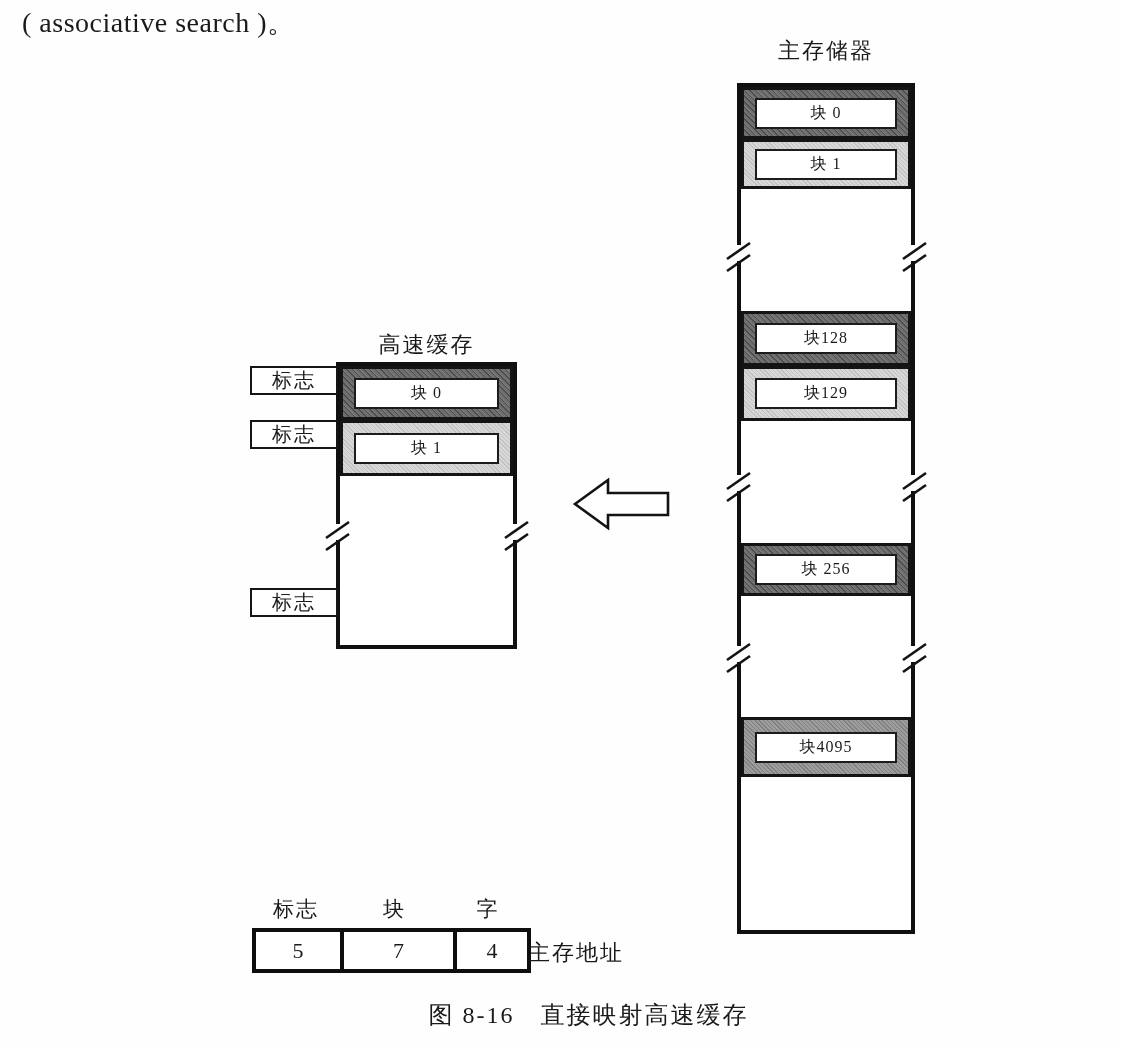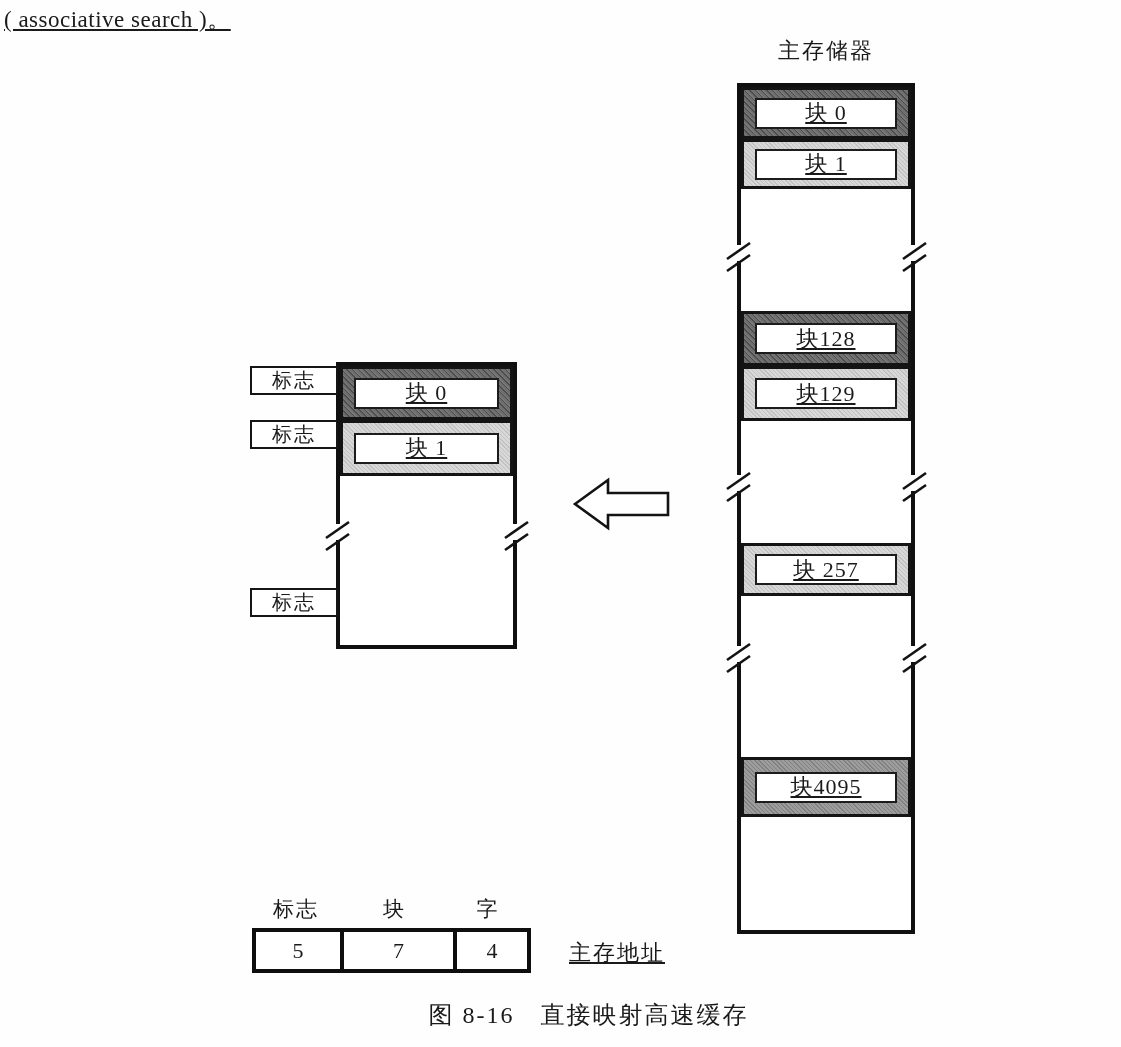--- a/index.html
+++ b/index.html
@@ -3,43 +3,43 @@
 <meta charset="utf-8">
 <style>
   * { margin:0; padding:0; box-sizing:border-box; }
   html,body { background:#ffffff; }
   #page {
     position:relative; width:1121px; height:1047px; background:#fefefe;
     font-family:"Liberation Serif","DejaVu Serif",serif; color:#1a1a1a;
     overflow:hidden;
   }
   .abs { position:absolute; }
-  .toptext { left:4px; top:4px; font-size:23px; letter-spacing:0.5px;text-decoration:underline; }
+  .toptext { left:22px; top:4px; font-size:28px; letter-spacing:0.5px; }
   .coltitle { font-size:22px; text-align:center; letter-spacing:2px; }
 
   .stack {
     border:4px solid #101010; background:#ffffff;
     display:flex; flex-direction:column;
   }
   .mrow { position:relative; width:100%; }
   .block {
     border:3px solid #141414;
     display:flex; align-items:center; justify-content:center;
   }
   .fill-dark   { background-color:var(--block_dark,#6e6e6e);
     background-image:repeating-linear-gradient(45deg, rgba(0,0,0,0.30) 0 1px, rgba(255,255,255,0.08) 1px 2px, transparent 2px 4px); }
   .fill-light  { background-color:var(--block_light,#d8d8d8);
     background-image:repeating-linear-gradient(45deg, rgba(0,0,0,0.10) 0 1px, transparent 1px 3px); }
   .fill-medium { background-color:var(--block_medium,#9d9d9d);
-    background-image:repeating-linear-gradient(45deg, rgba(0,0,0,0.18) 0 1px, transparent 1px 3px);margin-top:40px; }
+    background-image:repeating-linear-gradient(45deg, rgba(0,0,0,0.18) 0 1px, transparent 1px 3px); }
   .inner {
     background:#ffffff; border:2px solid #1c1c1c;
     width:calc(100% - 22px); height:31px;
     display:flex; align-items:center; justify-content:center;
-    font-size:22px; letter-spacing:1px; white-space:pre;text-decoration:underline;
+    font-size:16px; letter-spacing:1px; white-space:pre;
   }
   .gap { background:#ffffff; }
   .brk { position:absolute; width:32px; height:40px; }
   .brk.left  { left:-19px; }
   .brk.right { right:-19px; }
 
   .tagbox {
     position:absolute; width:88px; height:29px;
     border:2px solid #151515; background:#ffffff;
     display:flex; align-items:center; justify-content:center;
@@ -61,20 +61,21 @@
     transform:translateX(28px); white-space:pre;
   }
 </style>
 </head>
 <body>
 
 <div id="page">
 
   <div class="abs toptext">( associative search )。</div>
 
+  <div class="abs coltitle" style="left:336px; top:330px; width:181px;">高速缓存</div>
 
   <div class="abs stack" style="left:336px; top:362px; width:181px; height:287px;">
     <div class="mrow block fill-dark" style="height:54px">
       <div class="inner">块 0</div>
     </div>
     <div class="mrow block fill-light" style="height:56px">
       <div class="inner">块 1</div>
     </div>
     <div class="mrow gap" style="height:112px">
       <svg class="brk left" style="top:36px" viewBox="0 0 32 40">
@@ -130,22 +131,22 @@
         <rect x="13" y="12" width="9" height="16" fill="#ffffff"></rect>
         <line x1="5" y1="26" x2="28" y2="10" stroke="#131313" stroke-width="2.6"></line>
         <line x1="5" y1="38" x2="28" y2="22" stroke="#131313" stroke-width="2.6"></line>
       </svg>
       <svg class="brk right" style="top:42px" viewBox="0 0 32 40">
         <rect x="13" y="12" width="9" height="16" fill="#ffffff"></rect>
         <line x1="5" y1="26" x2="28" y2="10" stroke="#131313" stroke-width="2.6"></line>
         <line x1="5" y1="38" x2="28" y2="22" stroke="#131313" stroke-width="2.6"></line>
       </svg>
     </div>
-    <div class="mrow block fill-light" style="height:53px">
-      <div class="inner">块 257</div>
+    <div class="mrow block fill-dark" style="height:53px">
+      <div class="inner">块 256</div>
     </div>
     <div class="mrow gap" style="height:121px">
       <svg class="brk left" style="top:38px" viewBox="0 0 32 40">
         <rect x="13" y="12" width="9" height="16" fill="#ffffff"></rect>
         <line x1="5" y1="26" x2="28" y2="10" stroke="#131313" stroke-width="2.6"></line>
         <line x1="5" y1="38" x2="28" y2="22" stroke="#131313" stroke-width="2.6"></line>
       </svg>
       <svg class="brk right" style="top:38px" viewBox="0 0 32 40">
         <rect x="13" y="12" width="9" height="16" fill="#ffffff"></rect>
         <line x1="5" y1="26" x2="28" y2="10" stroke="#131313" stroke-width="2.6"></line>
@@ -160,17 +161,17 @@
   <div class="addr-label" style="left:252px; top:895px; width:88px;">标志</div>
   <div class="addr-label" style="left:336px; top:895px; width:117px;">块</div>
   <div class="addr-label" style="left:449px; top:895px; width:78px;">字</div>
 
   <div class="addr-cells" style="left:252px; top:928px;">
     <div class="addr-cell" style="width:92px;">5</div>
     <div class="addr-cell" style="width:117px;">7</div>
     <div class="addr-cell" style="width:78px;">4</div>
   </div>
 
-  <div class="addr-caption" style="left:569px; top:938px;text-decoration:underline;">主存地址</div>
+  <div class="addr-caption" style="left:528px; top:938px;">主存地址</div>
 
   <div class="caption">图 8-16　直接映射高速缓存</div>
 
 </div>
 
 </body></html>

